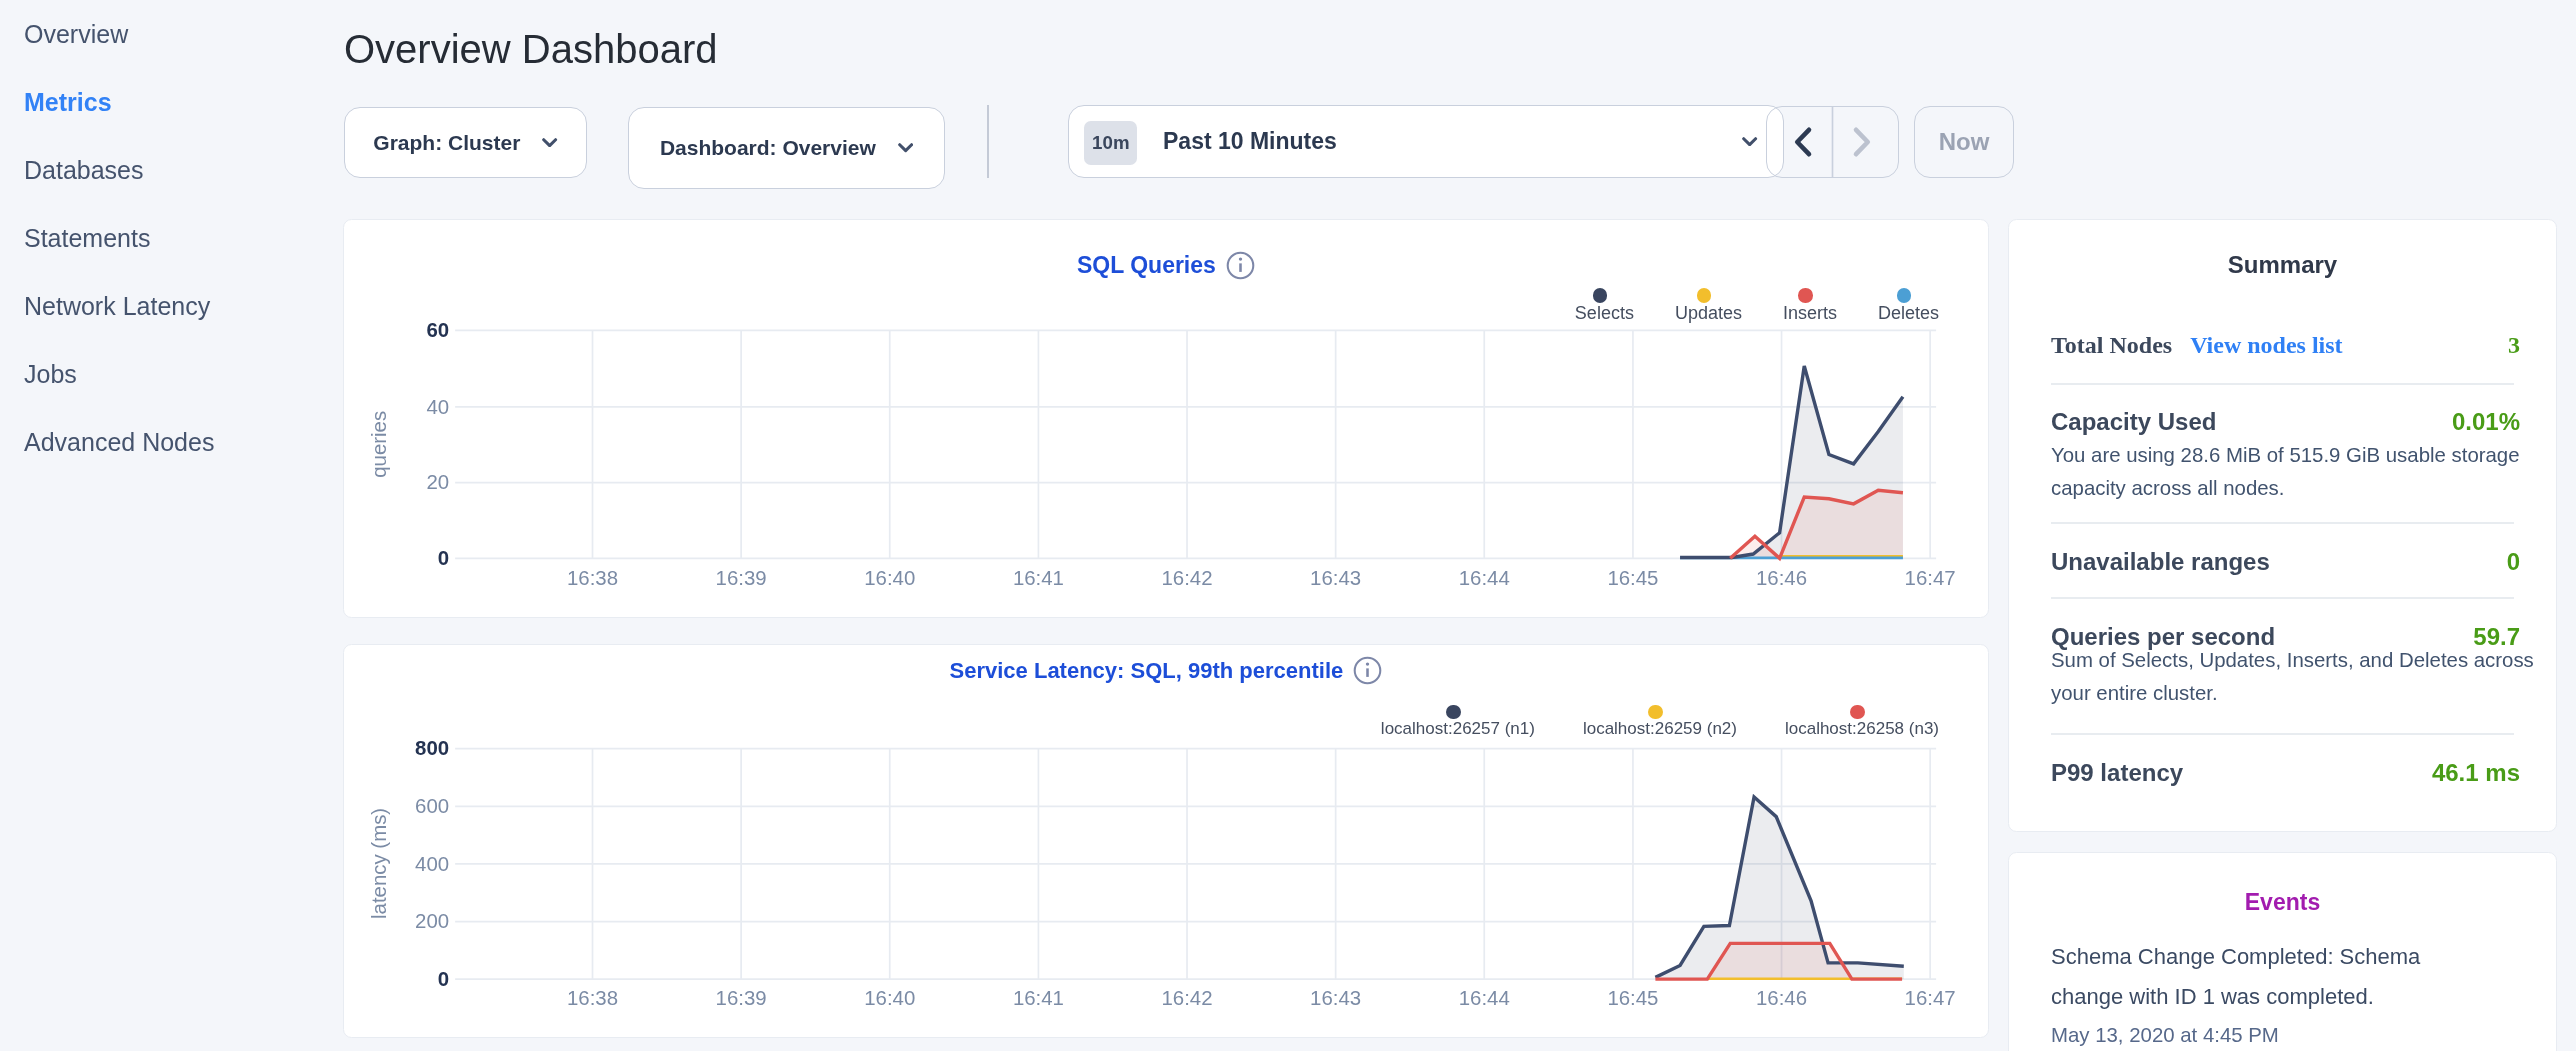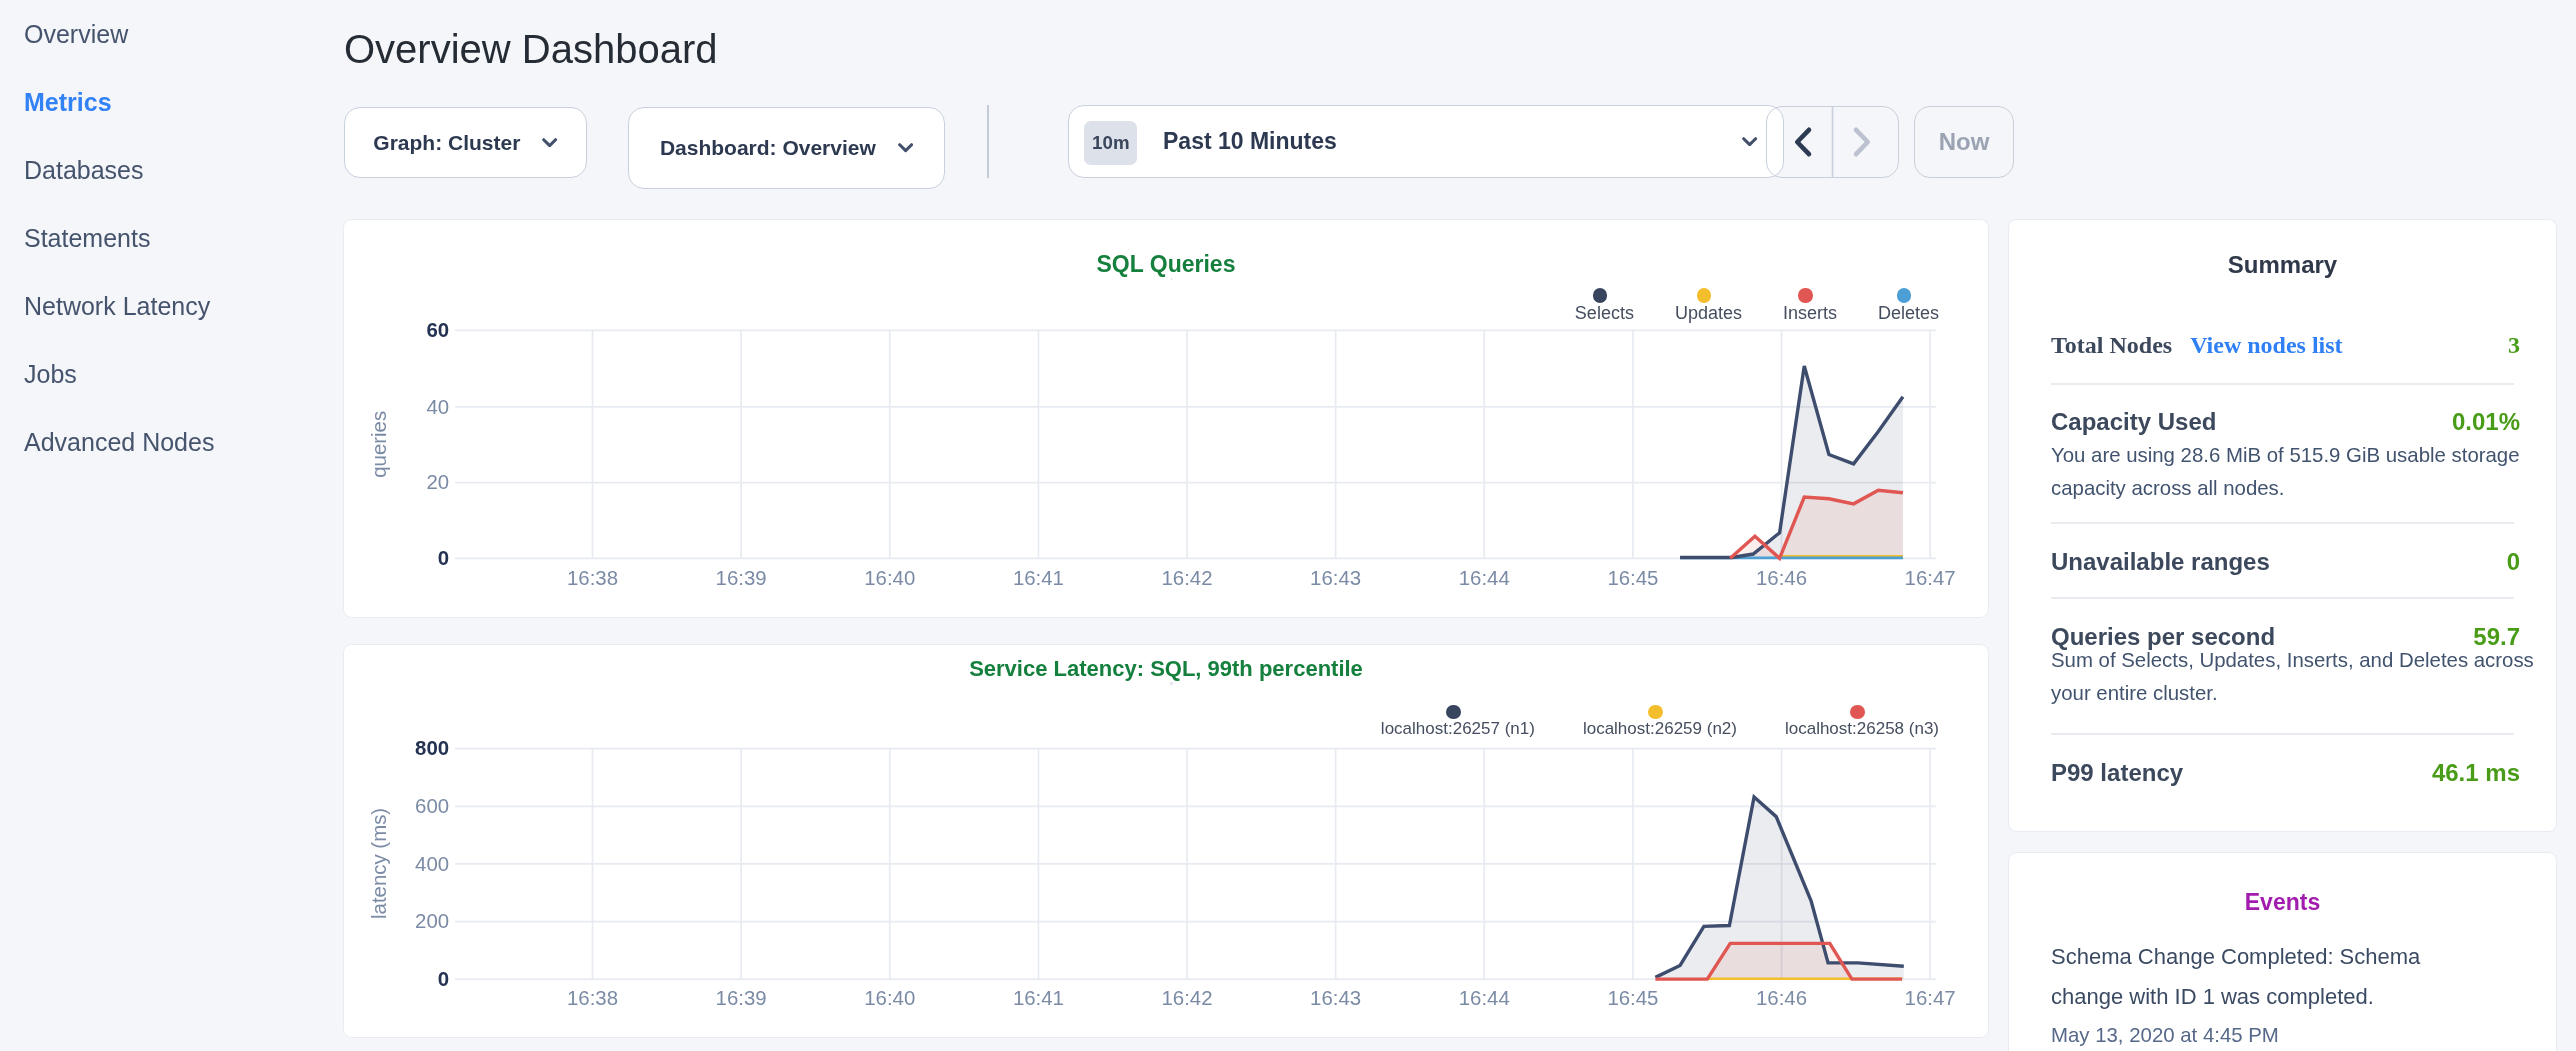--- a/index.html
+++ b/index.html
@@ -10,21 +10,21 @@
 .nav { position:absolute; left:24px; top:0; }
 .nav div { height:68px; line-height:68px; font-size:25px; color:#45536d; }
 .nav .active { color:#3282f6; font-weight:bold; }
 
 .pagetitle { position:absolute; left:344px; top:29px; font-size:40px; line-height:40px; color:#262c35; }
 .ctl { position:absolute; display:flex; align-items:center; justify-content:center; background:#fff; border:1.7px solid #c9d0dd; border-radius:16px; }
 .ctl b { font-size:21px; color:#2c3950; }
 .ghost { background:transparent; }
 .vdiv { position:absolute; width:1.7px; background:#c4cad6; }
 
-.ctitle { position:absolute; width:100%; display:flex; align-items:center; justify-content:center; font-size:23px; font-weight:bold; color:#15803d;flex-direction:column; }
+.ctitle { position:absolute; width:100%; display:flex; align-items:center; justify-content:center; font-size:23px; font-weight:bold; color:#1d4ed8; }
 .legend { position:absolute; display:flex; align-items:center; }
 .legend .dot { width:14.5px; height:14.5px; border-radius:50%; margin-right:8.5px; }
 .legend span.lbl { font-size:18px; color:#454e5f; }
 .legend .item { display:flex; align-items:center;flex-direction:column; }
 
 .srow { position:absolute; left:42px; right:36px; display:flex; justify-content:space-between; align-items:baseline; line-height:31px; }
 .sumrow-label { font-size:24px; font-weight:bold; color:#3c485c; }
 .green { color:#499c17; font-weight:bold; font-size:24px; }
 .para { position:absolute; left:42px; width:486px; font-size:20.4px; color:#41536e; line-height:33px; }
 .sdiv { position:absolute; left:42px; right:42px; height:1.7px; background:#e8ecf0; }

